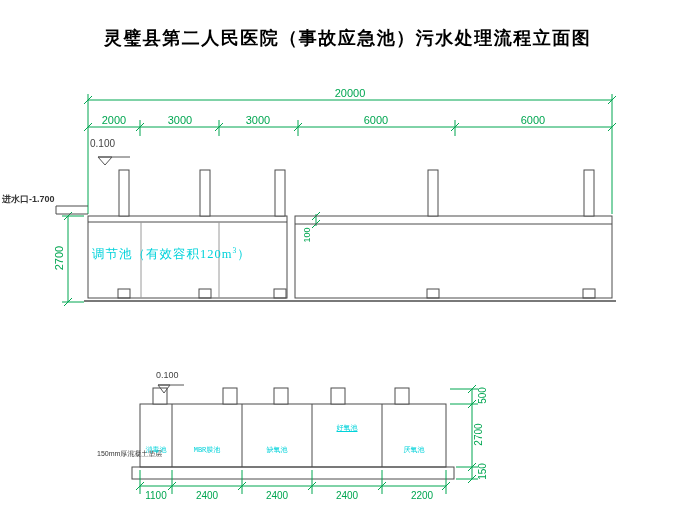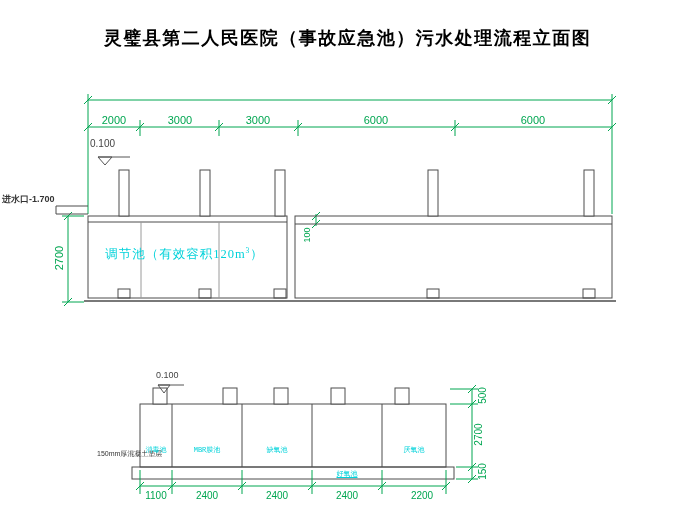--- a/index.html
+++ b/index.html
@@ -22,21 +22,21 @@
     color:var(--green);font-size:11px;text-align:center;white-space:nowrap;
     font-family:"Liberation Sans",sans-serif;line-height:12px;
   }
   .dim.small{font-size:9px;line-height:10px;}
   .dim.b{font-size:10px;line-height:11px;}
   .rot{transform:rotate(-90deg);}
   .elev{color:#444;font-size:10px;white-space:nowrap;line-height:11px;}
   .inlet{color:#333;font-size:9px;white-space:nowrap;line-height:10px;}
   .tank-label{
     color:var(--cyan);font-family:"Liberation Serif","DejaVu Serif",serif;
-    text-align:center;white-space:nowrap;letter-spacing:1px;line-height:15px;
+    white-space:nowrap;letter-spacing:1px;line-height:15px;
   }
   .tank-label sup{font-size:0.6em;}
   .chamber{
     color:var(--cyan);font-size:7px;text-align:center;white-space:nowrap;
     font-family:"Liberation Serif","DejaVu Serif",serif;line-height:8px;
   }
   .note{color:#333;font-size:7px;white-space:nowrap;line-height:8px;}
 </style>
 </head>
 <body>
@@ -125,20 +125,21 @@
       <line x1="450" y1="389" x2="478" y2="389"></line>
       <line x1="450" y1="404" x2="478" y2="404"></line>
       <line x1="456" y1="467" x2="478" y2="467"></line>
       <line x1="456" y1="479" x2="478" y2="479"></line>
       <path d="M468,393 L476,385 M468,408 L476,400 M468,471 L476,463 M468,483 L476,475"></path>
     </g>
   </svg>
 
   <div class="abs title" style="left:50%;top:26px;transform:translateX(-50%);">灵璧县第二人民医院（事故应急池）污水处理流程立面图</div>
 
+  <div class="abs dim" style="left:88px;top:87px;width:524px;">20000</div>
   <div class="abs dim" style="left:84px;top:114px;width:60px;">2000</div>
   <div class="abs dim" style="left:150px;top:114px;width:60px;">3000</div>
   <div class="abs dim" style="left:228px;top:114px;width:60px;">3000</div>
   <div class="abs dim" style="left:346px;top:114px;width:60px;">6000</div>
   <div class="abs dim" style="left:503px;top:114px;width:60px;">6000</div>
 
   <div class="abs elev" style="left:90px;top:138px;">0.100</div>
 
   <div class="abs inlet" style="left:2px;top:194px;font-weight:bold;">进水口-1.700</div>
 
@@ -149,21 +150,21 @@
     <span>调节池（有效容积120m</span><sup>3</sup><span>）</span>
   </div>
 
   <div class="abs elev" style="left:156px;top:370px;font-size:9px;">0.100</div>
 
   <div class="abs note" style="left:97px;top:450px;">150mm厚混凝土垫层</div>
 
   <div class="abs chamber" style="left:131px;top:446px;width:50px;">消毒池</div>
   <div class="abs chamber" style="left:182px;top:446px;width:50px;font-family:Liberation Mono, monospace;">MBR膜池</div>
   <div class="abs chamber" style="left:252px;top:446px;width:50px;">缺氧池</div>
-  <div class="abs chamber" style="left:322px;top:470px;width:50px;text-decoration:underline;">好氧池</div>
+  <div class="abs chamber" style="left:322px;top:424px;width:50px;text-decoration:underline;">好氧池</div>
   <div class="abs chamber" style="left:389px;top:446px;width:50px;">厌氧池</div>
 
   <div class="abs dim b" style="left:136px;top:490px;width:40px;text-align:center;">1100</div>
   <div class="abs dim b" style="left:187px;top:490px;width:40px;">2400</div>
   <div class="abs dim b" style="left:257px;top:490px;width:40px;">2400</div>
   <div class="abs dim b" style="left:327px;top:490px;width:40px;">2400</div>
   <div class="abs dim b" style="left:402px;top:490px;width:40px;">2200</div>
 
   <div class="abs dim b rot" style="left:462px;top:390px;width:40px;">500</div>
   <div class="abs dim b rot" style="left:458px;top:429px;width:40px;">2700</div>

